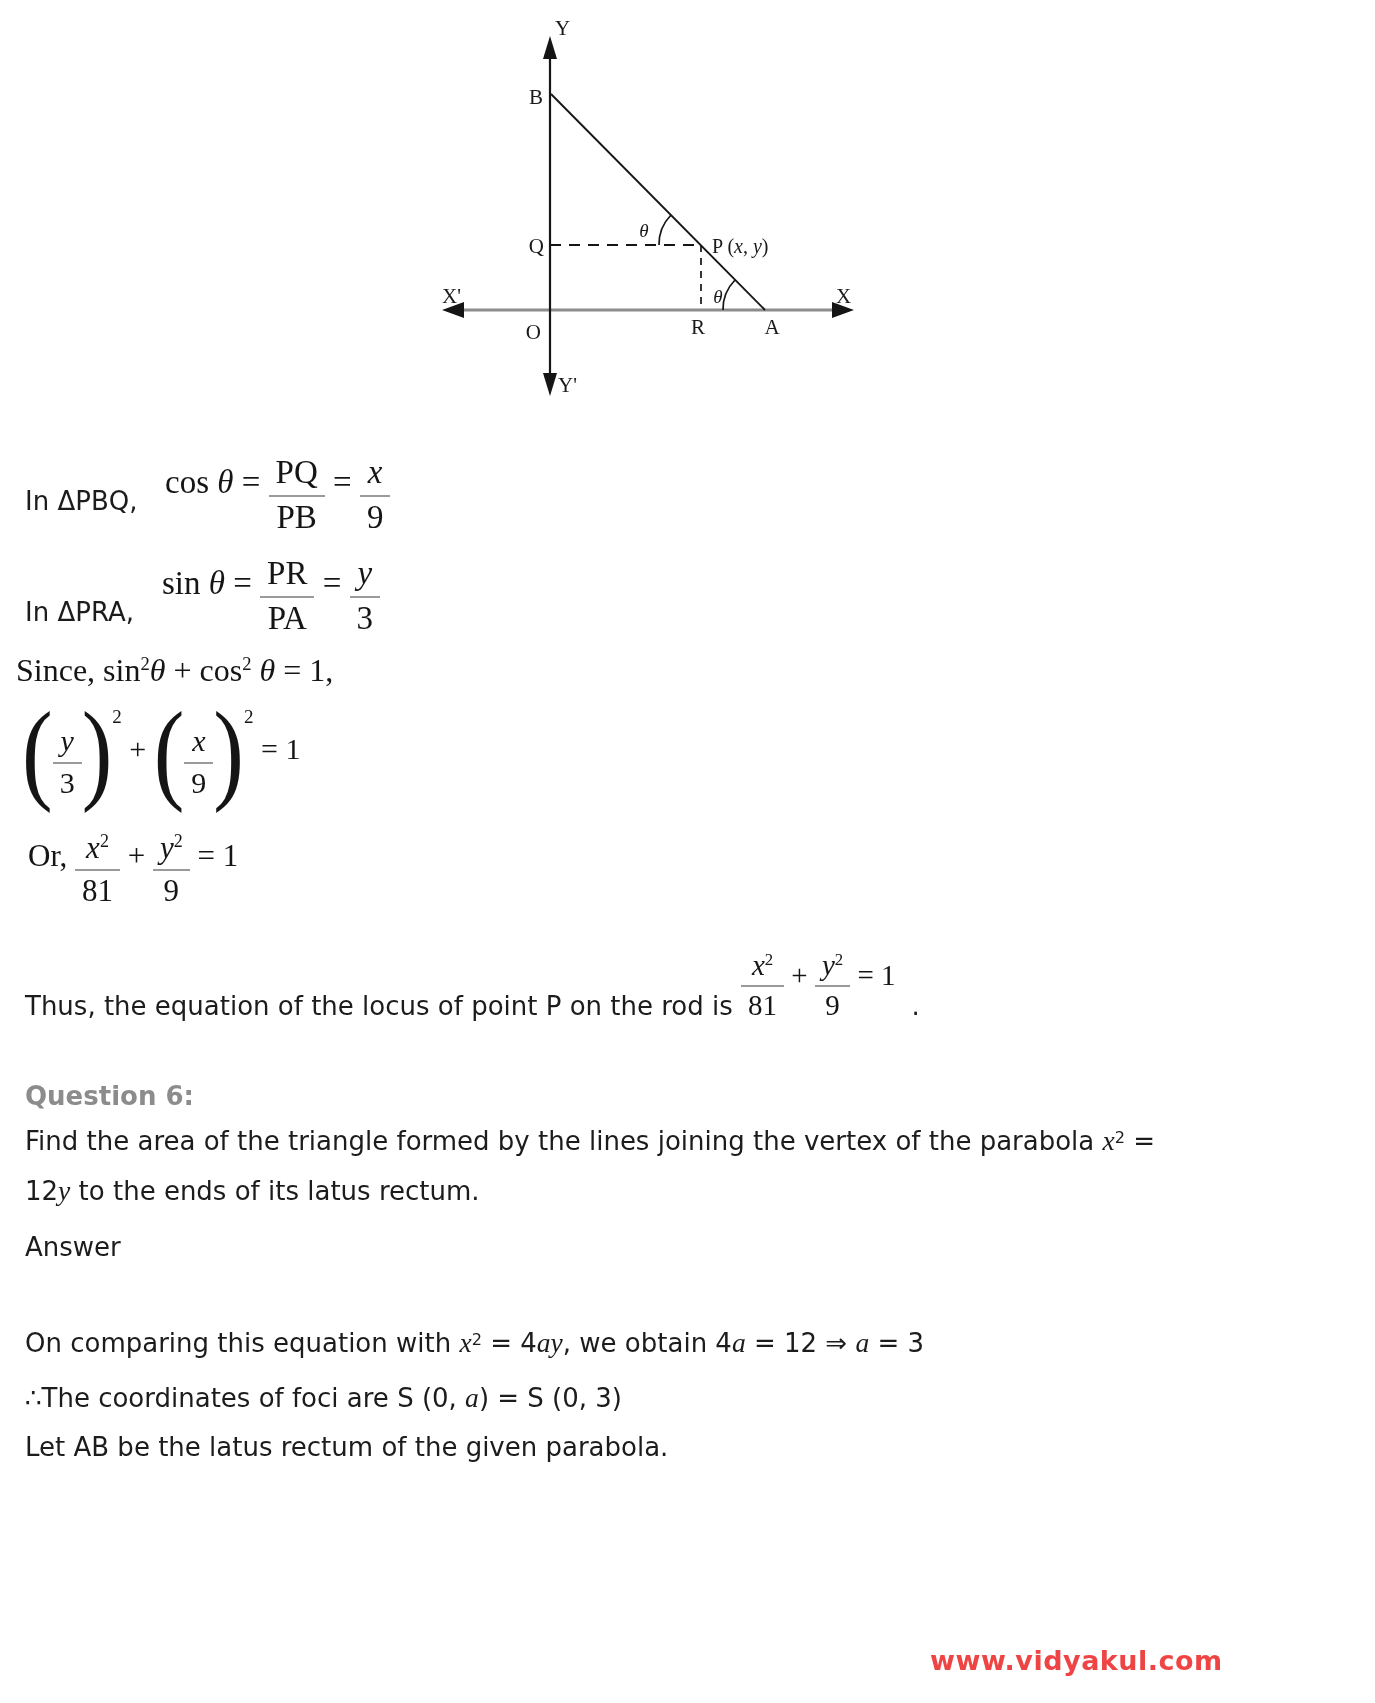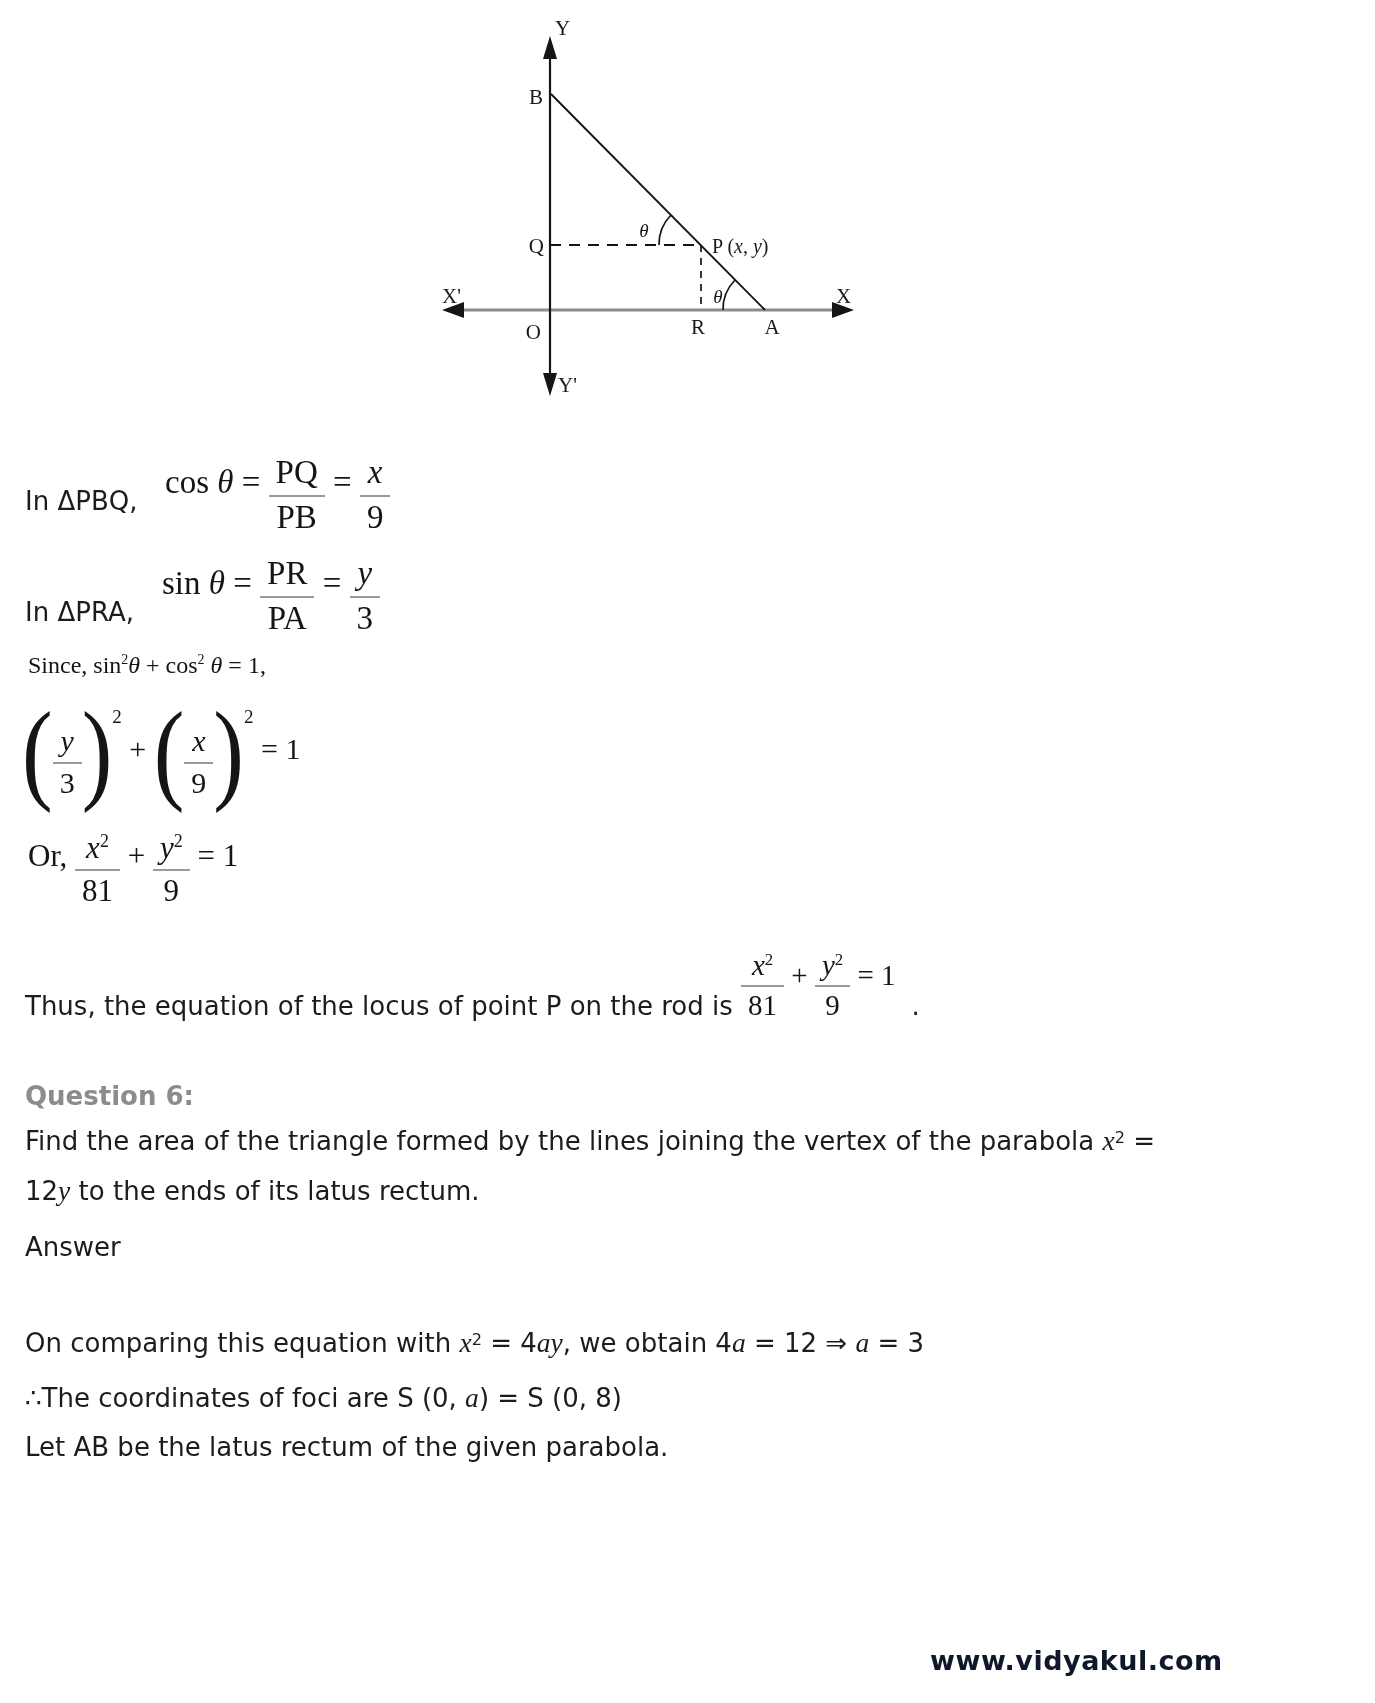--- a/index.html
+++ b/index.html
@@ -67,39 +67,39 @@
   </svg>
 
   <div class="abs math" style="left:165px; top:434px; font-size:33px;"><span>cos </span><i class="it">θ</i><span> = </span><span class="fr"><span class="n">PQ</span><span class="d">PB</span></span><span> = </span><span class="fr"><span class="n"><i class="it">x</i></span><span class="d">9</span></span></div>
 
   <div class="abs body-text" style="left:25px; top:486px;">In ΔPBQ,</div>
 
   <div class="abs math" style="left:162px; top:535px; font-size:33px;"><span>sin </span><i class="it">θ</i><span> = </span><span class="fr"><span class="n">PR</span><span class="d">PA</span></span><span> = </span><span class="fr"><span class="n"><i class="it">y</i></span><span class="d">3</span></span></div>
 
   <div class="abs body-text" style="left:25px; top:597px;">In ΔPRA,</div>
 
-  <div class="abs math" style="left:28px; top:652px; font-size:24px;"><span>Since, sin</span><sup class="ms">2</sup><i class="it">θ</i><span> + cos</span><sup class="ms">2</sup><i class="it"> θ</i><span> = 1,</span></div>
+  <div class="abs math" style="left:16px; top:652px; font-size:32px;"><span>Since, sin</span><sup class="ms">2</sup><i class="it">θ</i><span> + cos</span><sup class="ms">2</sup><i class="it"> θ</i><span> = 1,</span></div>
 
   <div class="abs math" style="left:22px; top:704px; font-size:30px;"><span class="bp">(</span><span class="fr"><span class="n"><i class="it">y</i></span><span class="d">3</span></span><span class="bp">)</span><sup class="psup">2</sup><span> + </span><span class="bp">(</span><span class="fr"><span class="n"><i class="it">x</i></span><span class="d">9</span></span><span class="bp">)</span><sup class="psup">2</sup><span> = 1</span></div>
 
   <div class="abs math" style="left:28px; top:810px; font-size:31px;"><span>Or, </span><span class="fr"><span class="n"><i class="it">x</i><sup class="ms">2</sup></span><span class="d">81</span></span><span> + </span><span class="fr"><span class="n"><i class="it">y</i><sup class="ms">2</sup></span><span class="d">9</span></span><span> = 1</span></div>
 
   <div class="abs" style="left:25px; top:929px;"><span class="body-text">Thus, the equation of the locus of point P on the rod is </span><span class="math thus-group" style="font-size:29px;"><span class="fr"><span class="n"><i class="it">x</i><sup class="ms">2</sup></span><span class="d">81</span></span><span class="rop"> + </span><span class="fr"><span class="n"><i class="it">y</i><sup class="ms">2</sup></span><span class="d">9</span></span><span class="rop"> = 1</span></span><span class="body-text period">.</span></div>
 
   <div class="abs heading" style="left:25px; top:1081px;">Question 6:</div>
 
   <div class="abs body-text" style="left:25px; top:1125px;"><span>Find the area of the triangle formed by the lines joining the vertex of the parabola </span><i class="v">x</i><sup class="s">2</sup><span> =</span></div>
 
   <div class="abs body-text" style="left:25px; top:1175px;"><span>12</span><i class="v">y</i><span> to the ends of its latus rectum.</span></div>
 
   <div class="abs body-text" style="left:25px; top:1232px;">Answer</div>
 
 
   <div class="abs body-text" style="left:25px; top:1327px;"><span>On comparing this equation with </span><i class="v">x</i><sup class="s">2</sup><span> = 4</span><i class="v">ay</i><span>, we obtain 4</span><i class="v">a</i><span> = 12 ⇒ </span><i class="v">a</i><span> = 3</span></div>
 
-  <div class="abs body-text" style="left:25px; top:1382px;"><span>∴The coordinates of foci are S (0, </span><i class="v">a</i><span>) = S (0, 8)</span></div>
+  <div class="abs body-text" style="left:25px; top:1382px;"><span>∴The coordinates of foci are S (0, </span><i class="v">a</i><span>) = S (0, 3)</span></div>
 
   <div class="abs body-text" style="left:25px; top:1432px;">Let AB be the latus rectum of the given parabola.</div>
 
 
-  <a class="abs footer-link" style="left:930px; top:1645px; text-decoration:none; color:#0f172a;">www.vidyakul.com</a>
+  <a class="abs footer-link" style="left:930px; top:1645px; text-decoration:none; color:#ef4444;">www.vidyakul.com</a>
 
 </div>
 
 </body></html>

